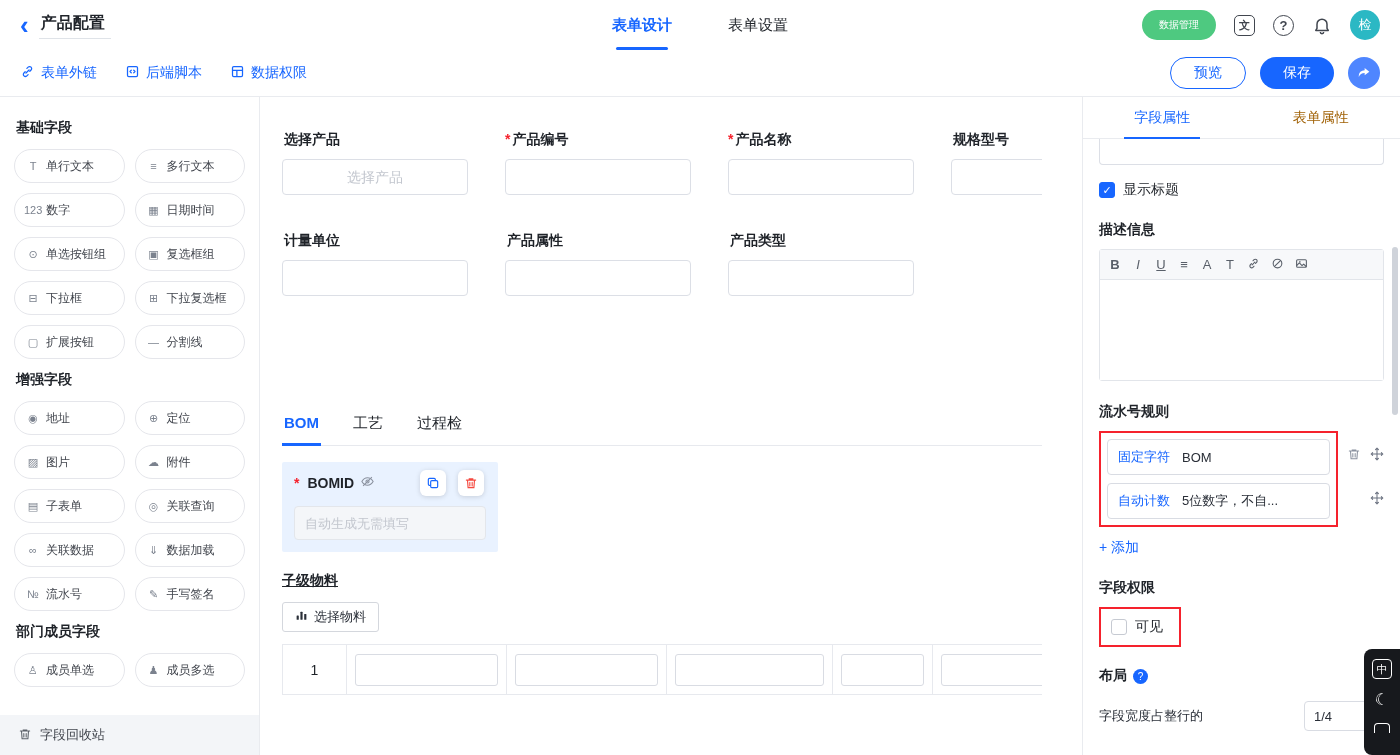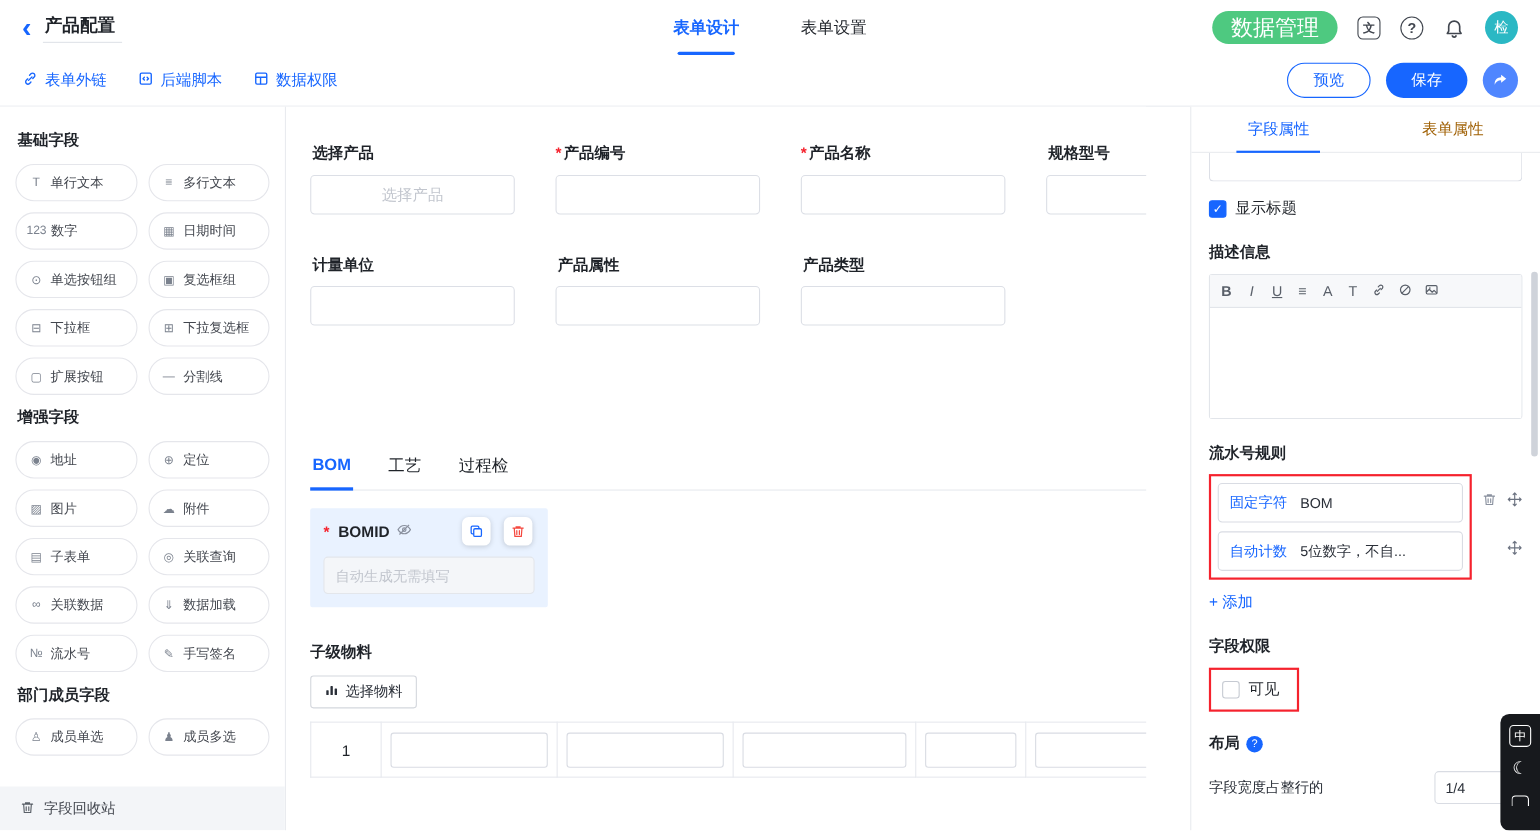--- a/index.html
+++ b/index.html
@@ -8,21 +8,21 @@
 
   
   .topbar { height:50px; display:flex; align-items:center; padding:0 20px; background:#fff; position:relative; }
   .back { color:#1766ff; font-size:26px; line-height:1; margin-right:10px; cursor:pointer; font-weight:700; }
   .title { font-size:16px; font-weight:700; padding:2px 6px 4px 2px; border-bottom:1px solid #dfe3e8; }
   .topbar-tabs { position:absolute; left:50%; transform:translateX(-50%); top:0; height:50px; display:flex; gap:56px; }
   .topbar-tab { height:50px; display:flex; align-items:center; font-size:15px; cursor:pointer; position:relative; color:#1f2329; }
   .topbar-tab.active { color:#1766ff; font-weight:700; }
   .topbar-tab.active::after { content:""; position:absolute; left:4px; right:4px; bottom:0; height:3px; background:#1766ff; border-radius:2px; }
   .topbar-right { margin-left:auto; display:flex; align-items:center; gap:18px; }
-  .pill-green { height:30px; padding:12px 17px; border-radius:15px; background:#4ec980; color:#fff; font-size:20px; display:flex; align-items:center; cursor:pointer; }
+  .pill-green { height:30px; padding:12px 17px; border-radius:15px; background:#4ec980; color:#fff; font-size:10px; display:flex; align-items:center; cursor:pointer; }
   .icon-lang { width:21px; height:21px; border:1.6px solid #41464f; border-radius:5px; display:flex; align-items:center; justify-content:center; font-size:11px; color:#41464f; font-weight:700; cursor:pointer; }
   .icon-help { width:21px; height:21px; border:1.6px solid #41464f; border-radius:50%; display:flex; align-items:center; justify-content:center; font-size:13px; color:#41464f; font-weight:700; cursor:pointer; }
   .icon-btn { display:flex; align-items:center; cursor:pointer; }
   .avatar { width:30px; height:30px; border-radius:50%; background:#2bb8c4; color:#fff; font-size:13px; display:flex; align-items:center; justify-content:center; cursor:pointer; }
 
   
   .subbar { height:47px; border-bottom:1px solid #e9ebef; display:flex; align-items:center; padding:0 20px; gap:28px; }
   .sublink { color:#1766ff; font-size:14px; display:flex; align-items:center; gap:6px; cursor:pointer; }
   .subbar-right { margin-left:auto; display:flex; gap:14px; align-items:center; }
   .btn-outline { height:32px; padding:0 23px; border:1px solid #1766ff; color:#1766ff; border-radius:16px; background:#fff; font-size:14px; display:flex; align-items:center; cursor:pointer; }
@@ -53,21 +53,21 @@
   .btab { padding:0 2px 12px; font-size:15px; cursor:pointer; position:relative; color:#1f2329; }
   .btab.active { color:#1766ff; font-weight:700; }
   .btab.active::after { content:""; position:absolute; left:0; right:0; bottom:-1px; height:3px; background:#1766ff; }
 
   .bom-card { margin-top:16px; width:216px; background:#e9f2ff; padding:12px; position:relative; border-radius:2px; }
   .bom-head { display:flex; align-items:center; gap:6px; font-size:14px; font-weight:700; }
   .bom-actions { position:absolute; top:8px; right:14px; display:flex; gap:12px; }
   .act { width:26px; height:26px; border-radius:6px; background:#fff; box-shadow:0 1px 5px rgba(0,0,0,.15); display:flex; align-items:center; justify-content:center; cursor:pointer; }
   .bom-input { margin-top:14px; width:192px; height:34px; background:#f4f6f9; border:1px solid #e3e6eb; border-radius:4px; padding:16px 10px; font-size:13px; outline:none; }
 
-  .sub-title { margin-top:32px; font-size:14px; font-weight:700; }
+  .sub-title { margin-top:20px; font-size:14px; font-weight:700;text-decoration:underline; }
   .btn-material { margin-top:12px; height:30px; border:1px solid #d4d7dd; border-radius:3px; background:#fff; padding:0 12px; font-size:13px; display:inline-flex; align-items:center; gap:6px; color:#2a2f38; cursor:pointer; }
 
   .mtable { margin-top:12px; border-collapse:collapse; table-layout:fixed; width:818px; }
   .mtable th, .mtable td { border:1px solid #e7e9ee; }
   .mtable th { height:36px; font-weight:400; font-size:14px; text-align:left; padding:0 10px; color:#1f2329; background:#fff; }
   .mtable td { height:50px; padding:0 8px; }
   .mtable td input { width:100%; height:32px; border:1px solid #d9dce3; border-radius:3px; outline:none; }
   .idx { text-align:center; font-size:14px; }
 
   

